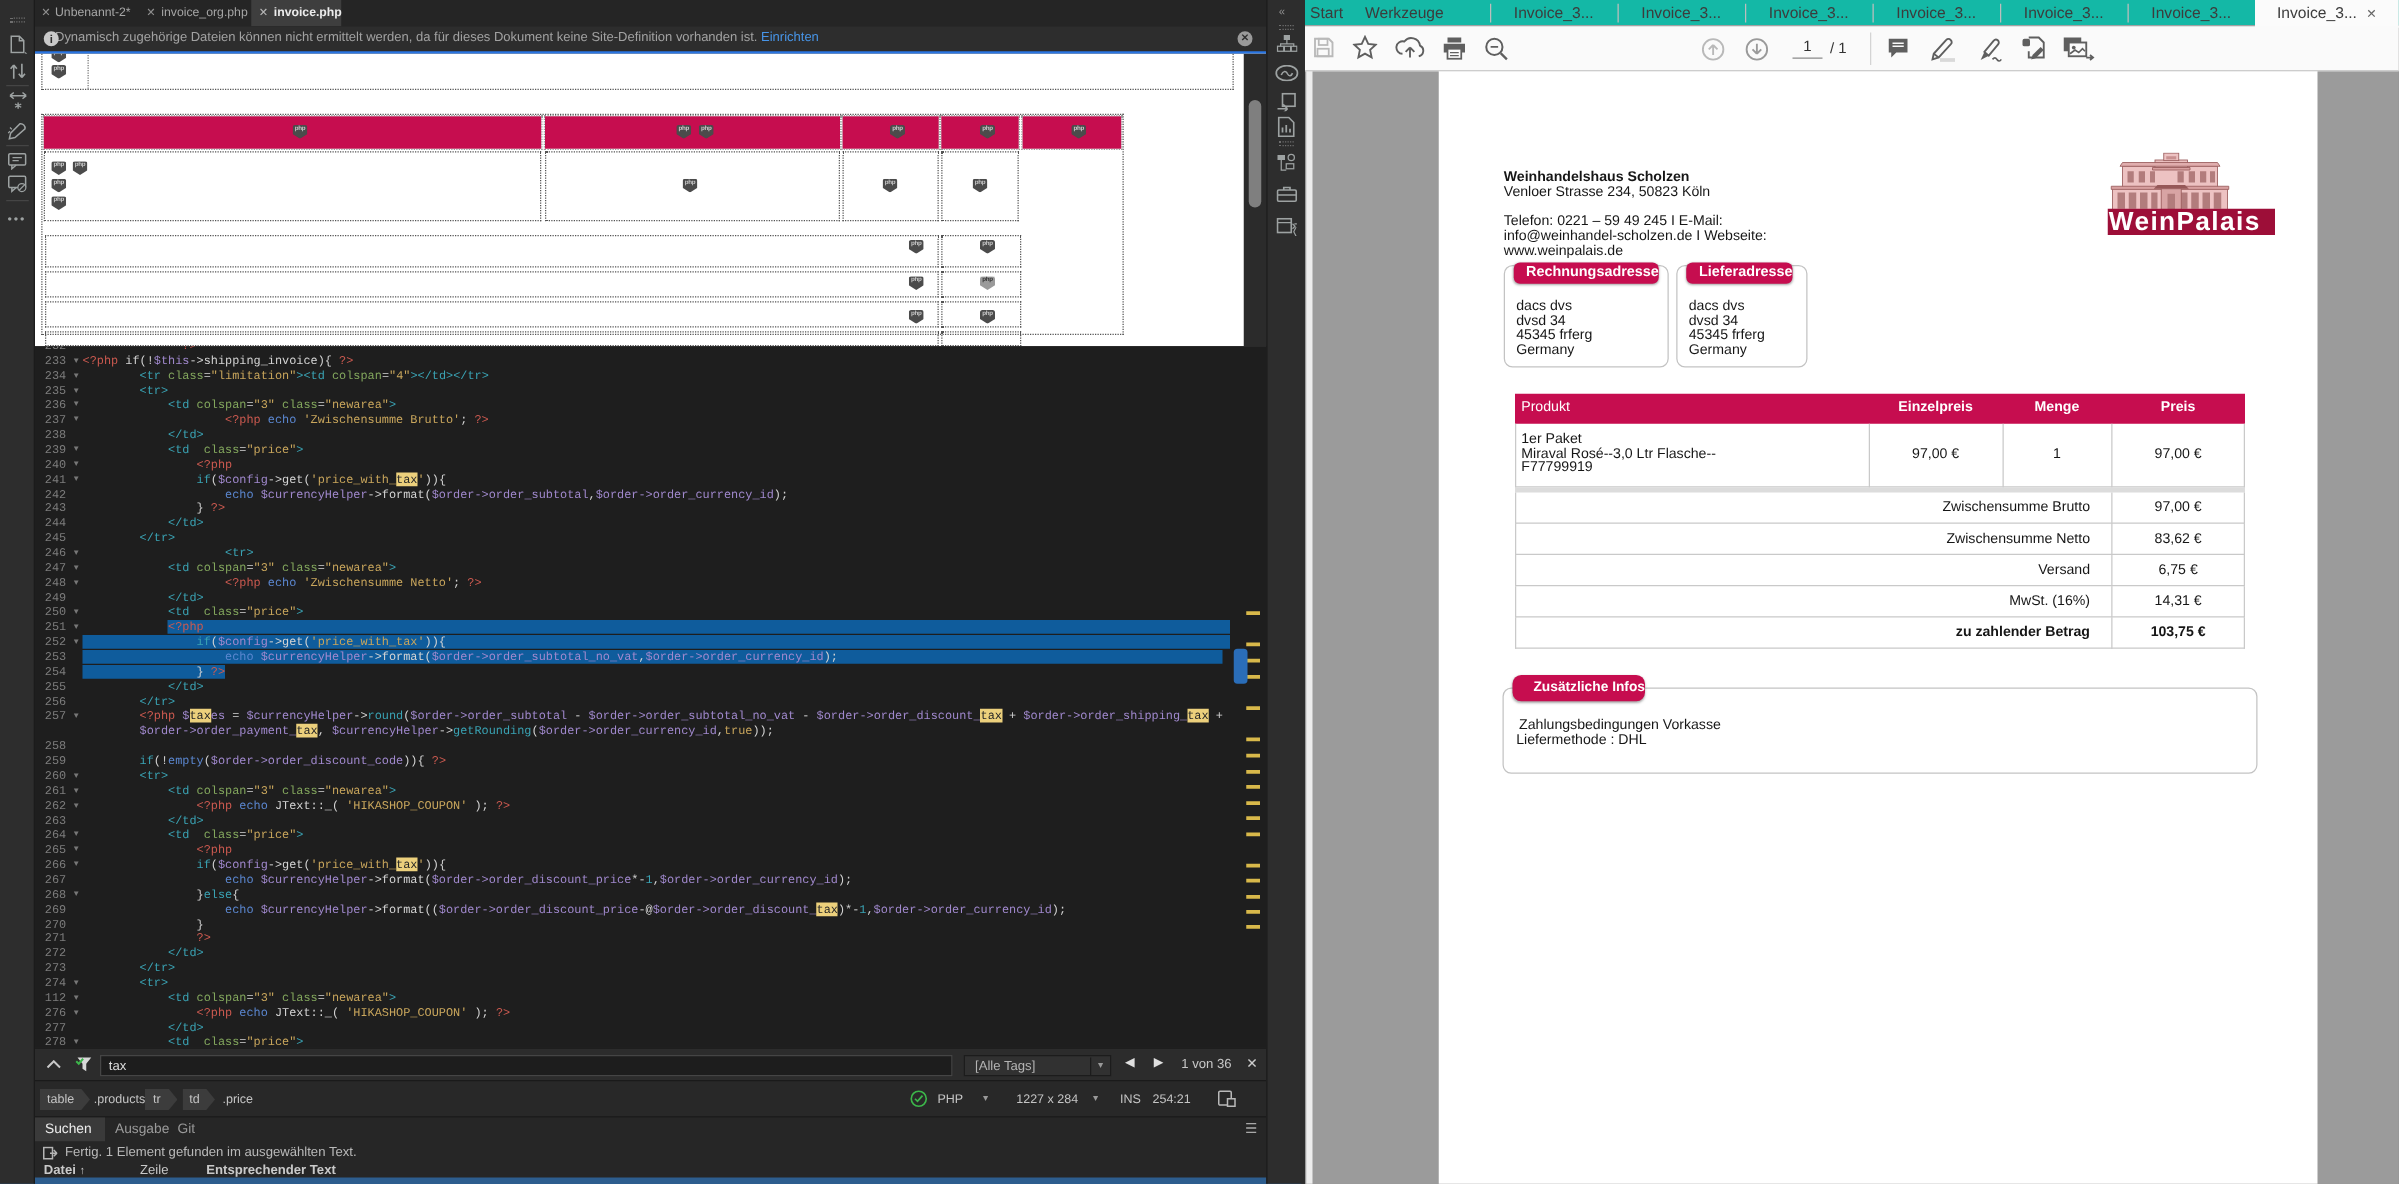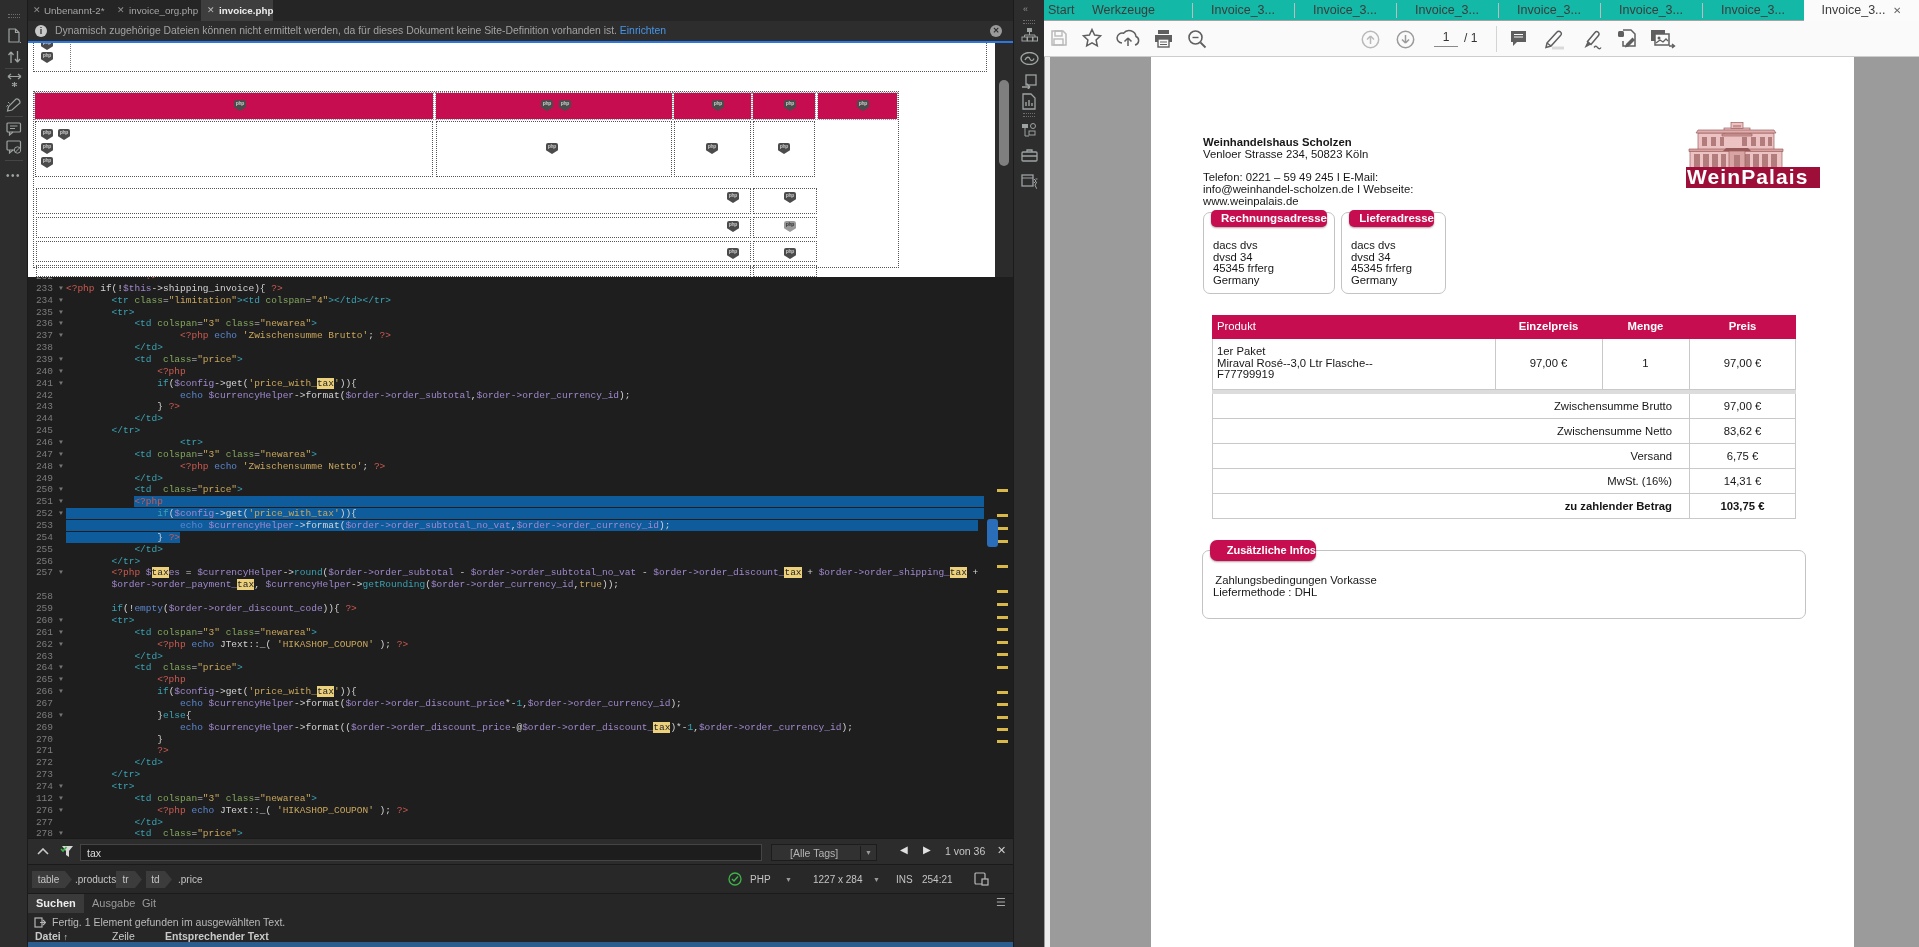--- a/index.html
+++ b/index.html
@@ -50,21 +50,21 @@
       <div class="tabbar">
 <span class="x" style="position:absolute;left:5px;top:5px">✕</span>
         <span class="tab" style="left:16px">Unbenannt-2*</span>
 <span class="x" style="position:absolute;left:89px;top:5px">✕</span>
         <span class="tab" style="left:101px">invoice_org.php</span>
 <div class="tab active" style="left:173px;width:72px"></div>
 <span class="x" style="position:absolute;left:179px;top:5px;color:#b9b9b9">✕</span>
         <span class="tab" style="left:191px;color:#ececec;font-weight:bold">invoice.php</span>
 </div>
 <div class="notif"><span style="position:absolute;left:7px;top:4px;width:12px;height:12px;background:#c9c9c9;color:#2d2d2d;border-radius:50%;font-size:9px;font-weight:bold;text-align:center;line-height:12px">i</span>
-<span style="margin-left:27px">Dynamisch zugehörige Dateien können nicht ermittelt werden, da für dieses Dokument keine Site-Definition vorhanden ist. <span style="color:#4795e8">Einrichten</span></span>
+<span style="margin-left:16px">Dynamisch zugehörige Dateien können nicht ermittelt werden, da für dieses Dokument keine Site-Definition vorhanden ist. <span style="color:#4795e8">Einrichten</span></span>
 <span style="position:absolute;right:11px;top:4px;width:12px;height:12px;background:#9a9a9a;color:#2d2d2d;border-radius:50%;font-size:8px;text-align:center;line-height:12px;font-weight:bold">✕</span></div>
 <div class="bluerule"></div>
       <div id="design">
         <div class="dash" style="left:5px;top:-160px;width:954px;height:189px"></div>
         <div style="position:absolute;left:42px;top:-160px;width:1px;height:188px;border-left:1px dotted #777"></div>
         <div class="php" style="left:13px;top:-4px">php</div>
         <div class="php" style="left:13px;top:9px">php</div>
         <div class="dash" style="left:5px;top:48px;width:866px;height:177px"></div>
         <div class="crimcell" style="left:7px;top:50px;width:398px;height:26px"></div>
         <div class="crimcell" style="left:408px;top:50px;width:236px;height:26px"></div>
@@ -175,21 +175,21 @@
       </div>
       <div id="findbar">
 <svg style="position:absolute;left:9px;top:9px" width="12" height="7" viewBox="0 0 12 7">
           <path d="M1 6 L6 1 L11 6" fill="none" stroke="#c9c9c9" stroke-width="1.6"></path>
         </svg>
 <svg style="position:absolute;left:32px;top:5px" width="16" height="16" viewBox="0 0 16 16">
           <path d="M2 2 L13 2 L9 7 L9 13 L6 11 L6 7 Z" fill="#d8d8d8"></path>
           <path d="M1 5 l2 2 l3.5-4" stroke="#3cb54a" stroke-width="1.6" fill="none"></path>
         </svg>
 <div style="position:absolute;left:52px;top:5px;width:682px;height:17px;background:#1d1d1d;border:1px solid #454545;color:#dcdcdc;font-size:10.5px;line-height:16px;padding-left:6px">tax</div>
-<div style="position:absolute;left:743px;top:5px;width:106px;height:17px;background:#313131;border:1px solid #1c1c1c;color:#b4b4b4;font-size:10.5px;line-height:16px;padding-left:18px">[Alle Tags]<span style="position:absolute;right:4px;color:#999;font-size:7px">▼</span><span style="position:absolute;right:15px;top:1px;width:1px;height:14px;background:#1c1c1c"></span></div>
+<div style="position:absolute;left:743px;top:5px;width:118px;height:17px;background:#313131;border:1px solid #1c1c1c;color:#b4b4b4;font-size:10.5px;line-height:16px;padding-left:8px">[Alle Tags]<span style="position:absolute;right:4px;color:#999;font-size:7px">▼</span><span style="position:absolute;right:15px;top:1px;width:1px;height:14px;background:#1c1c1c"></span></div>
 <span style="position:absolute;left:872px;top:5px;color:#e0e0e0;font-size:10px">◀</span>
 <span style="position:absolute;left:895px;top:5px;color:#e0e0e0;font-size:10px">▶</span>
 <span style="position:absolute;left:917px;top:6px;color:#c7c7c7;font-size:10.5px">1 von 36</span>
 <span style="position:absolute;left:969px;top:5px;color:#cdcdcd;font-size:11px">✕</span>
 </div>
       <div id="statusbar">
 <div class="chip" style="left:4px;width:40px">table</div>
 
 <div class="crumb" style="left:47px">.products</div>
 
@@ -207,21 +207,21 @@
 <span class="crumb" style="left:785px">1227 x 284</span>
         <span class="crumb" style="left:845px;font-size:7px;color:#999">▼</span>
 <span class="crumb" style="left:868px">INS</span>
 <span class="crumb" style="left:894px">254:21</span>
 <svg style="position:absolute;left:946px;top:7px" width="15" height="14" viewBox="0 0 15 14">
           <rect x="1" y="1" width="10" height="11" rx="1" fill="none" stroke="#b9b9b9" stroke-width="1.2"></rect>
           <rect x="8" y="7" width="6" height="6" fill="#282828" stroke="#b9b9b9" stroke-width="1.2"></rect>
         </svg>
 </div>
       <div id="panel">
-<div style="position:absolute;left:0;top:0;width:56px;height:19px;background:#3a3a3a;color:#ececec;font-weight:bold;font-size:11px;line-height:19px;padding-left:8px">Suchen</div>
+<div style="position:absolute;left:0;top:0;width:56px;height:19px;background:#3a3a3a;color:#ececec;font-weight:normal;font-size:11px;line-height:19px;padding-left:8px">Suchen</div>
 <span style="position:absolute;left:64px;top:0;color:#9a9a9a;font-size:11px;line-height:19px">Ausgabe</span>
 <span style="position:absolute;left:114px;top:0;color:#9a9a9a;font-size:11px;line-height:19px">Git</span>
 <span style="position:absolute;left:968px;top:2px;color:#a8a8a8;font-size:11px">☰</span>
 <svg style="position:absolute;left:6px;top:23px" width="12" height="11" viewBox="0 0 12 11">
           <rect x="1" y="1" width="7" height="9" fill="none" stroke="#b5b5b5" stroke-width="1.2"></rect>
           <path d="M6 5.5 h5 M9 3 l2.5 2.5 L9 8" stroke="#b5b5b5" stroke-width="1.2" fill="none"></path>
         </svg>
 <span style="position:absolute;left:24px;top:22px;color:#b9b9b9;font-size:10.5px">Fertig. 1 Element gefunden im ausgewählten Text.</span>
 <span style="position:absolute;left:7px;top:36px;color:#c9c9c9;font-size:10.5px;font-weight:bold">Datei <span style="font-size:9px">↑</span></span>
 <span style="position:absolute;left:84px;top:36px;color:#c9c9c9;font-size:10.5px;font-weight:normal">Zeile</span>

